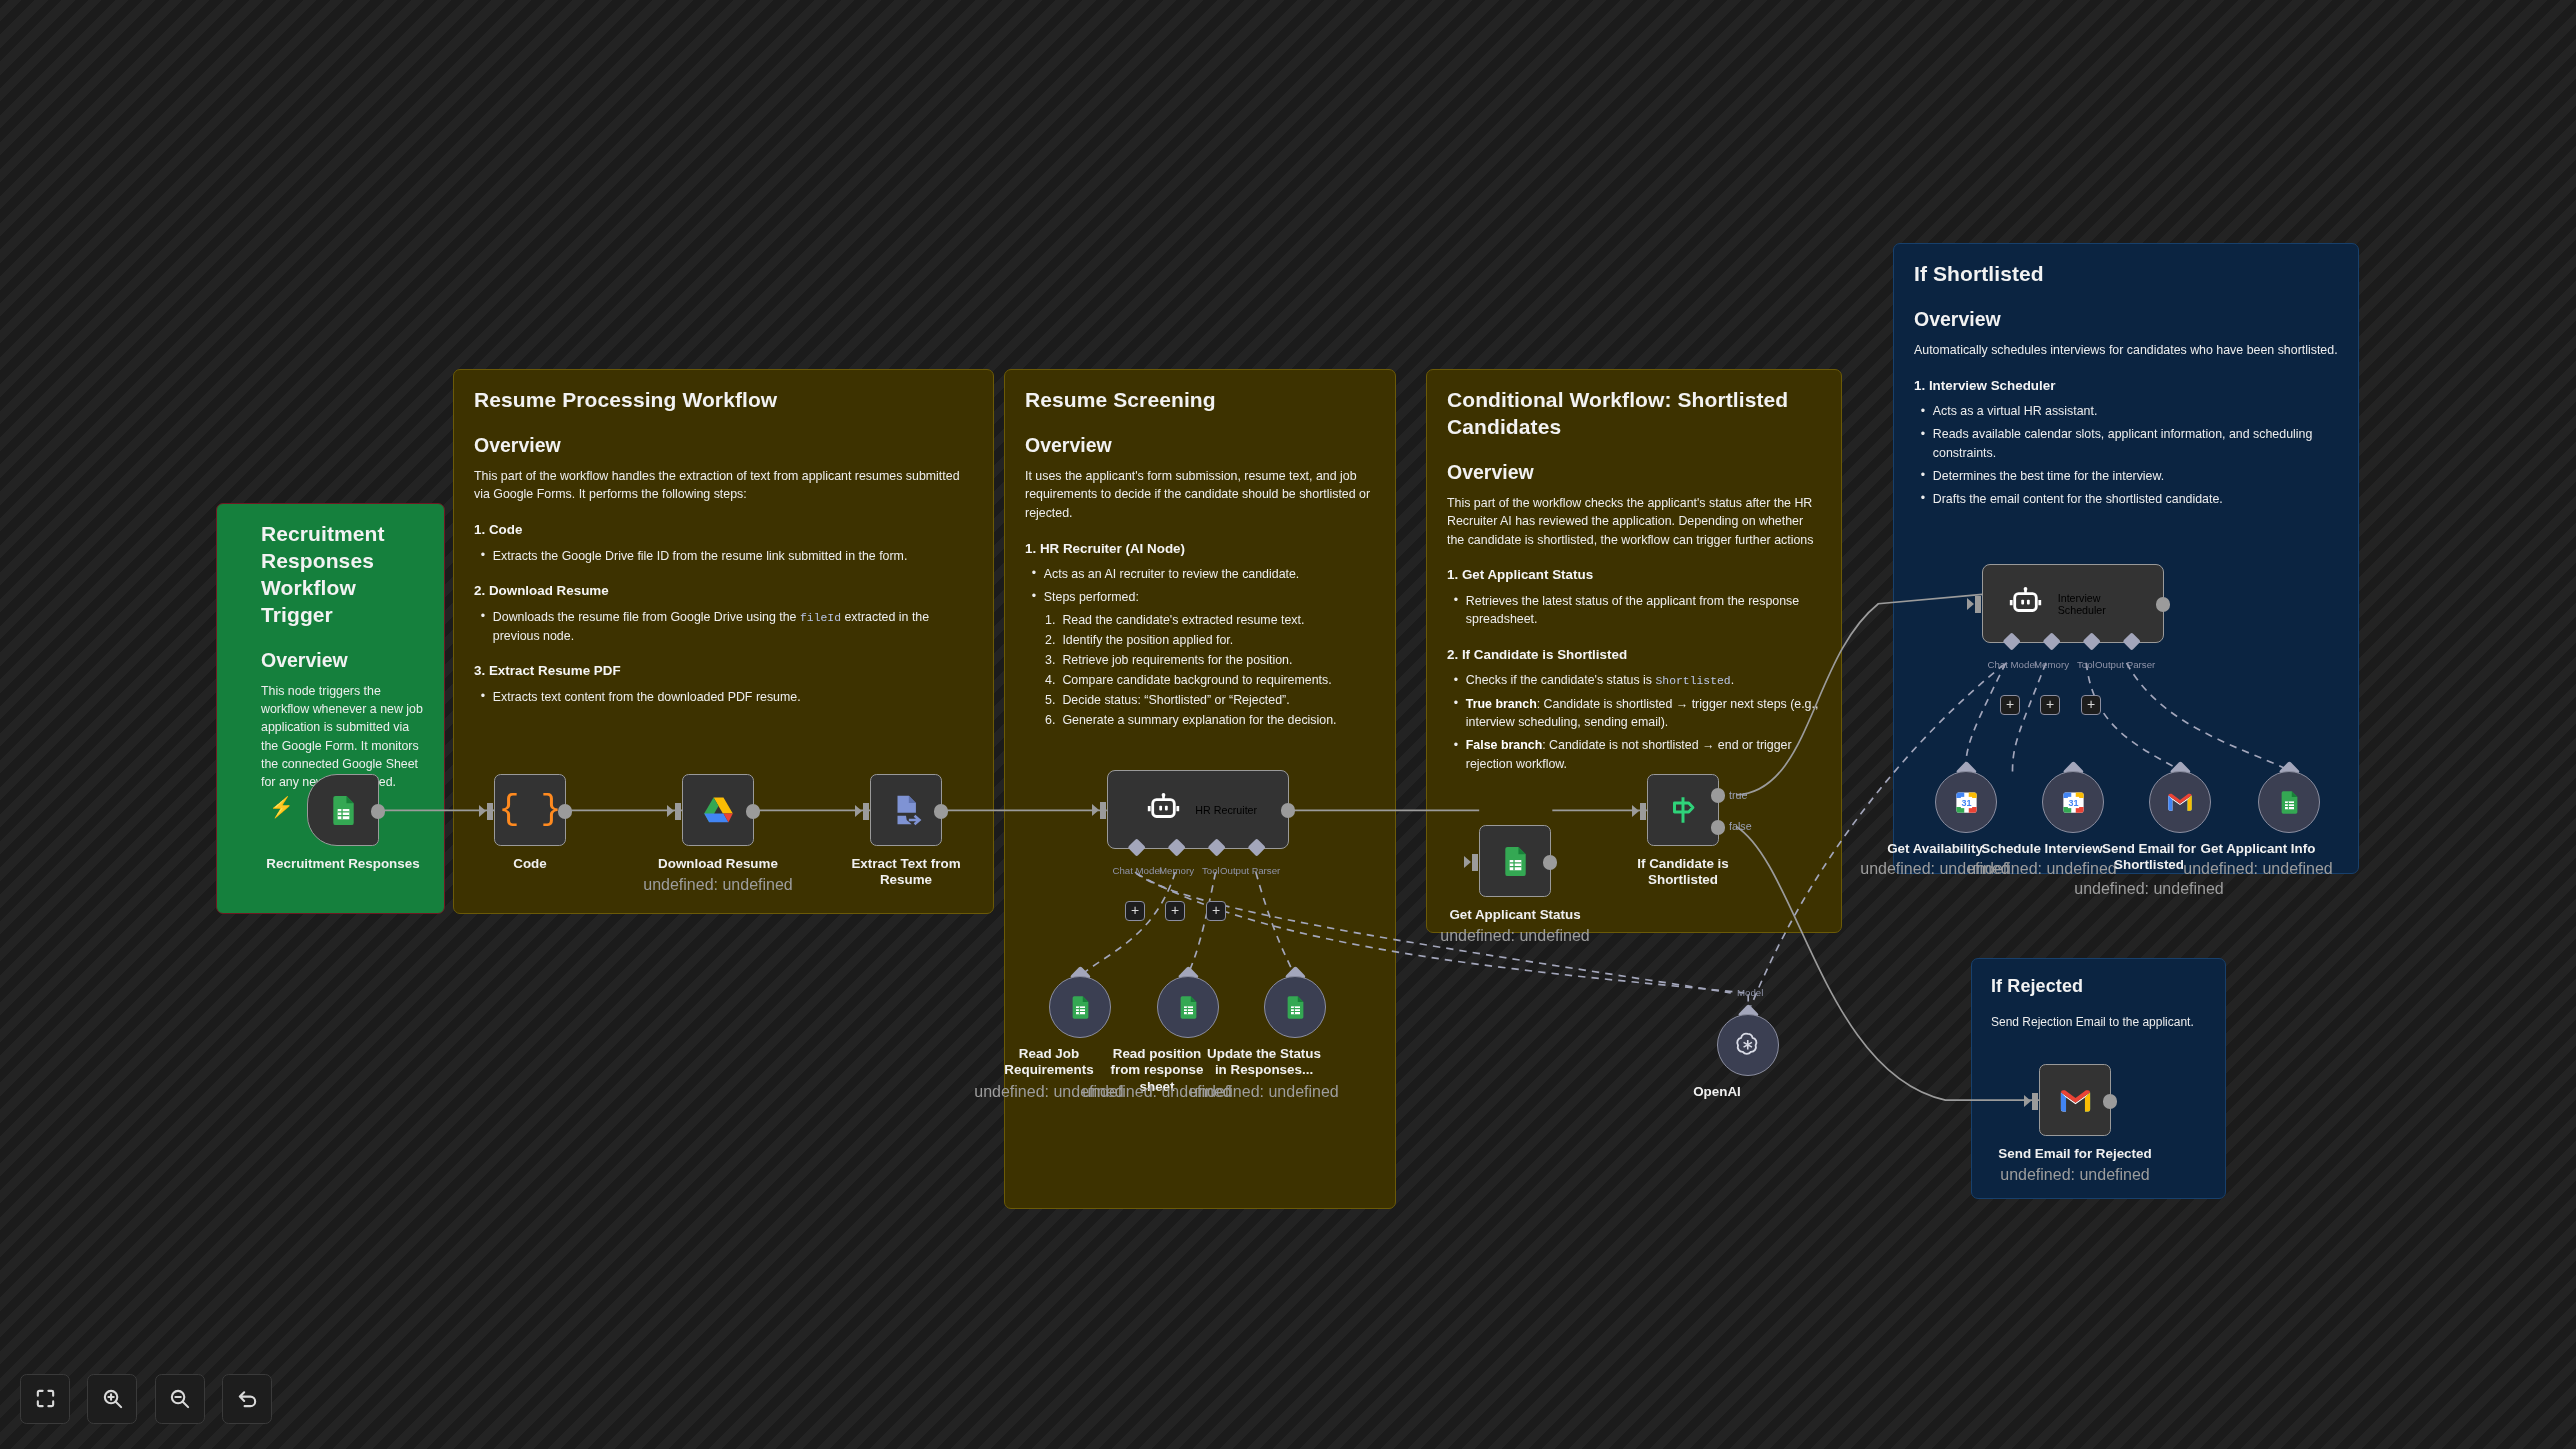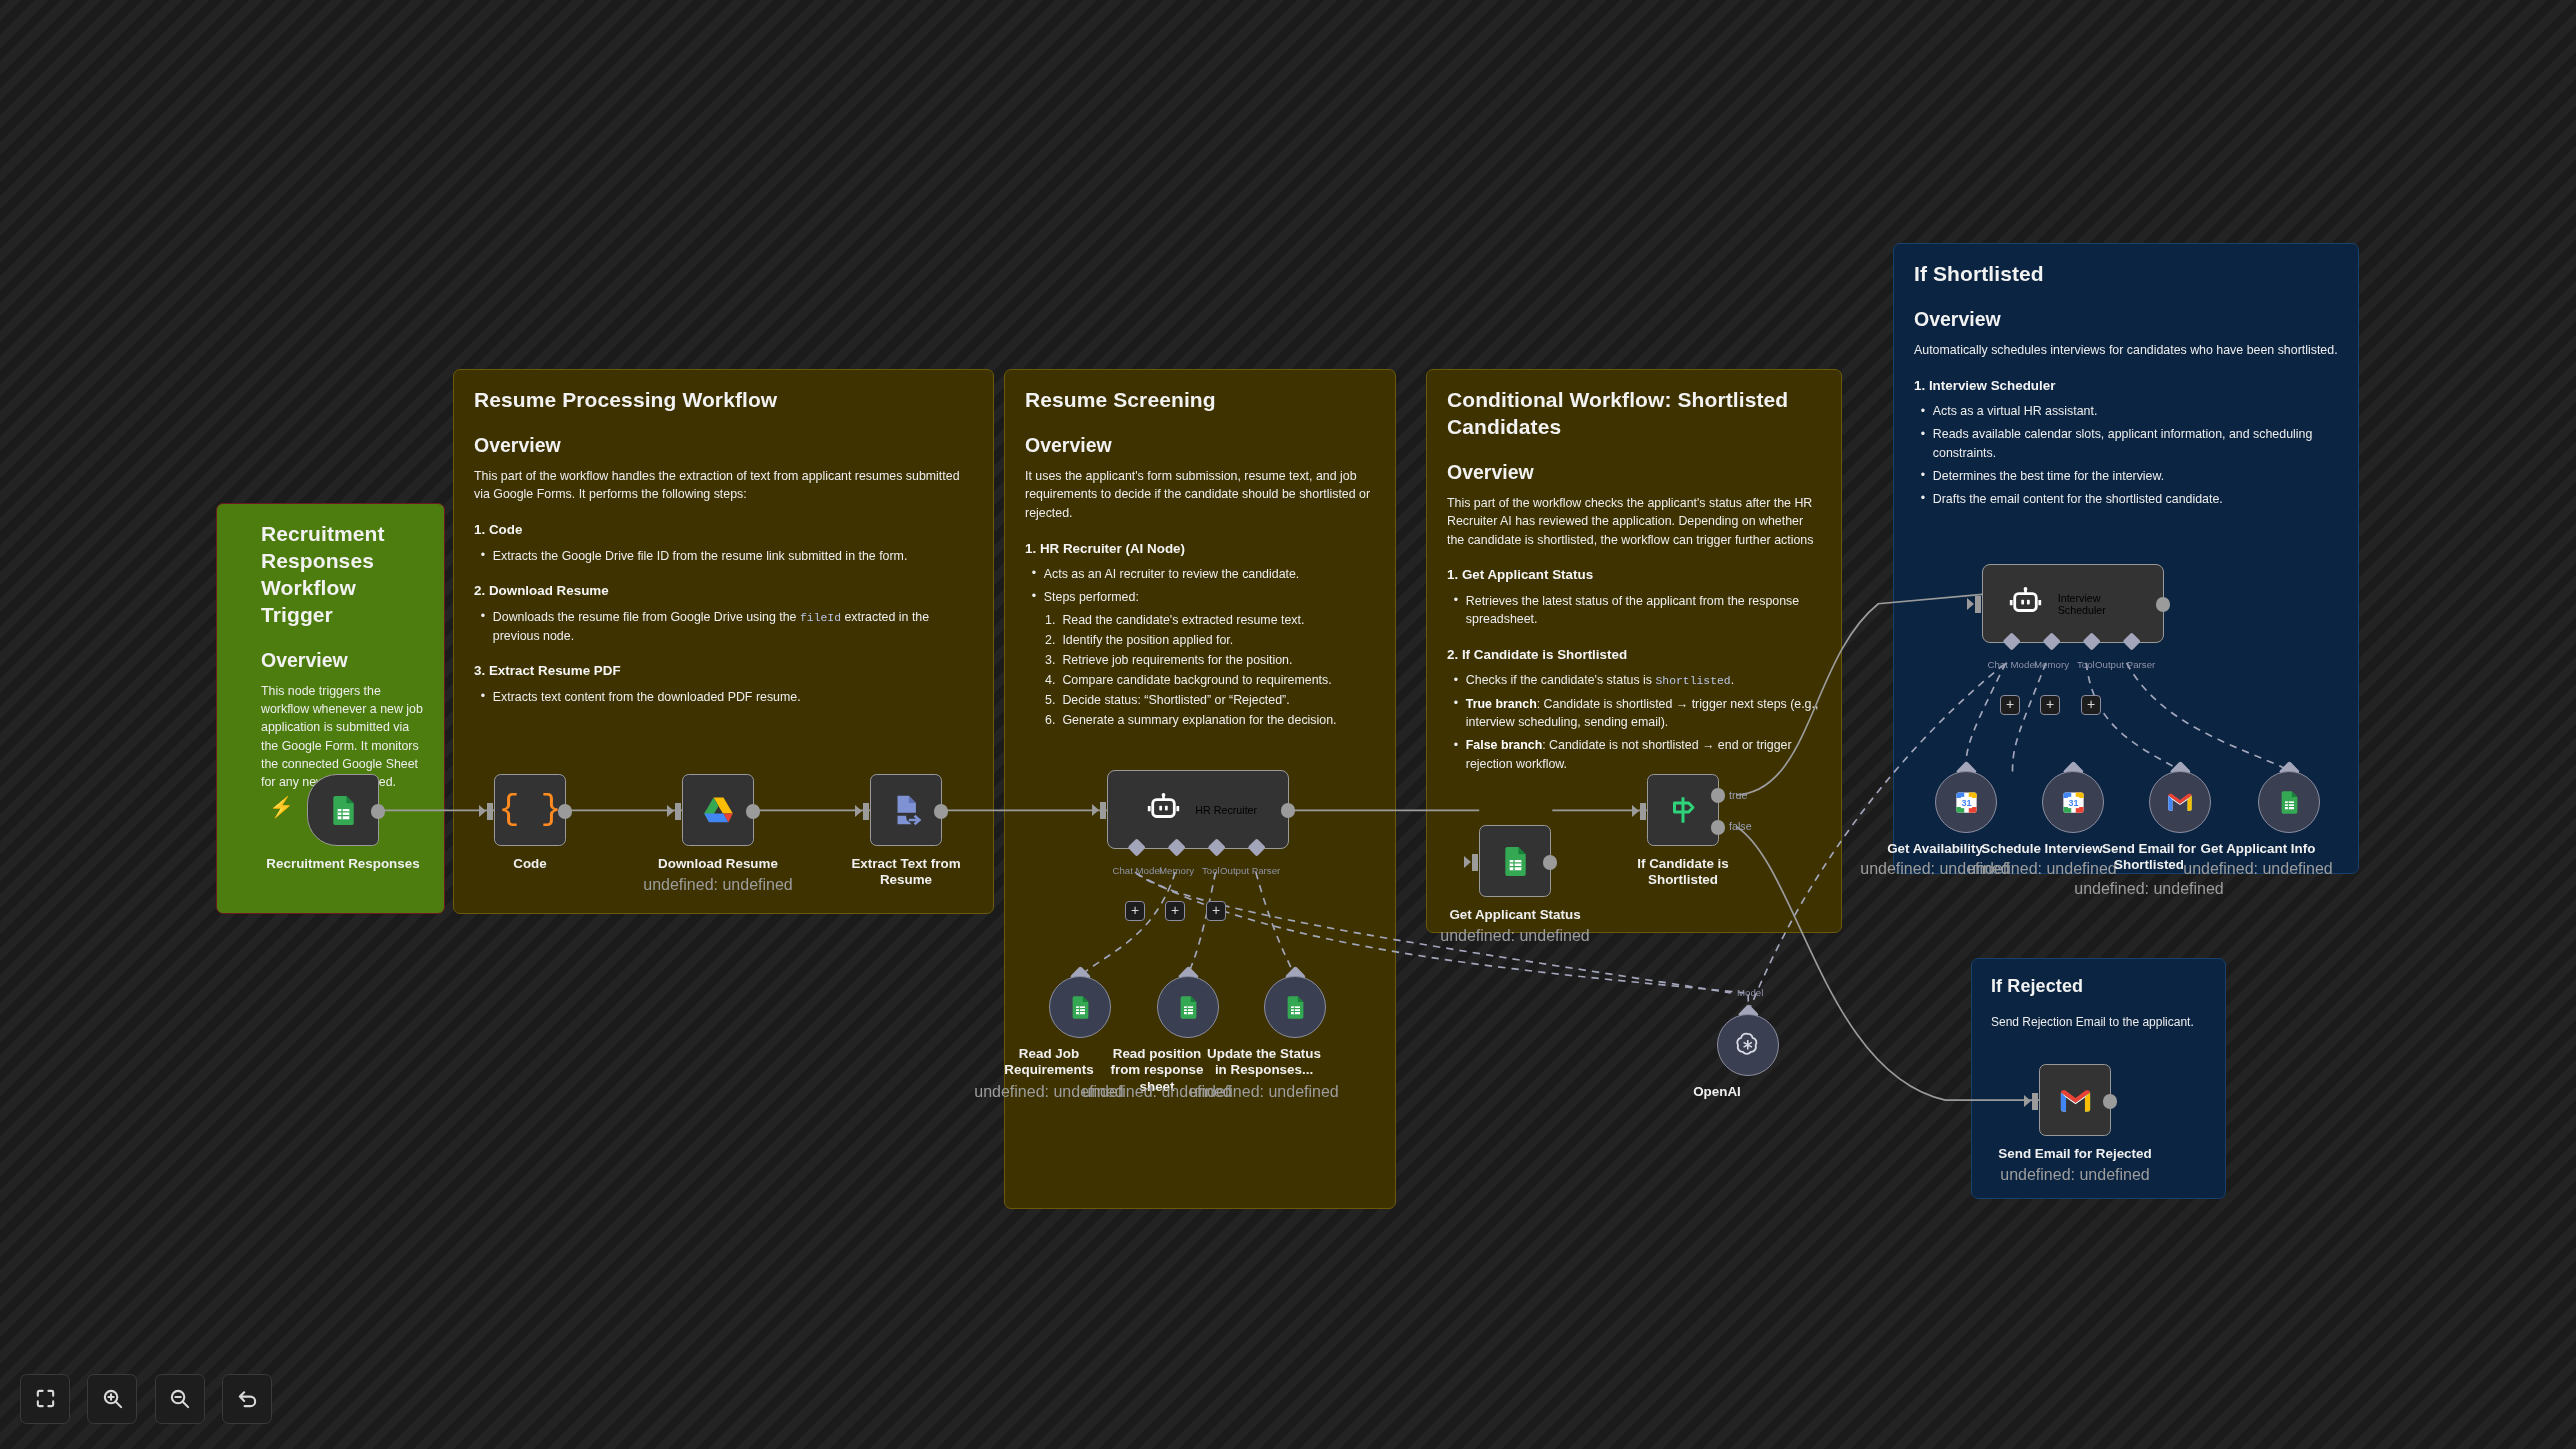--- a/index.html
+++ b/index.html
@@ -12,21 +12,21 @@
       -45deg,
       #232323 0px, #232323 9.4px,
       #1b1b1b 9.4px, #1b1b1b 19px
     );
   }
   #canvas { position:absolute; inset:0; }
 
   
   .sticky { position:absolute; border-radius:7px; padding:17.4px 20px 13.4px 20px; overflow:hidden; }
   .sticky.olive { background:#3d3200; border:0.7px solid #6b5a07; }
-  .sticky.maroon{ background:#4d7c0f; border:0.7px solid #6f1822;padding-left:44px; }
+  .sticky.maroon{ background:#15803d; border:0.7px solid #6f1822;padding-left:44px; }
   .sticky.navy  { background:#0b2441; border:0.7px solid #17406c; }
 
   .sticky h1 { font-size:21px; line-height:1.28; font-weight:bold; color:#f2f2f2; margin-bottom:20px; letter-spacing:0.1px;}
   .sticky h2 { font-size:19.5px; line-height:1.2; font-weight:bold; color:#f2f2f2; margin-bottom:9.4px; }
   .sticky h3 { font-size:13.4px; line-height:1.3; font-weight:bold; color:#f5f5f5; margin:17.4px 0 8px 0; }
   .sticky p  { font-size:12.4px; line-height:1.48; color:#ededed; margin-bottom:5.4px; }
   .sticky ul { list-style:none; margin:0 0 2.7px 4px; }
   .sticky ul li { font-size:12.4px; line-height:1.48; color:#ededed; position:relative; padding-left:14.8px; margin-bottom:4.7px; }
   .sticky ul li:before { content:"•"; position:absolute; left:2.7px; top:-0.7px; color:#ededed; }
   .sticky ol.sub { list-style:none; margin:4px 0 0 20px; counter-reset:st; }

